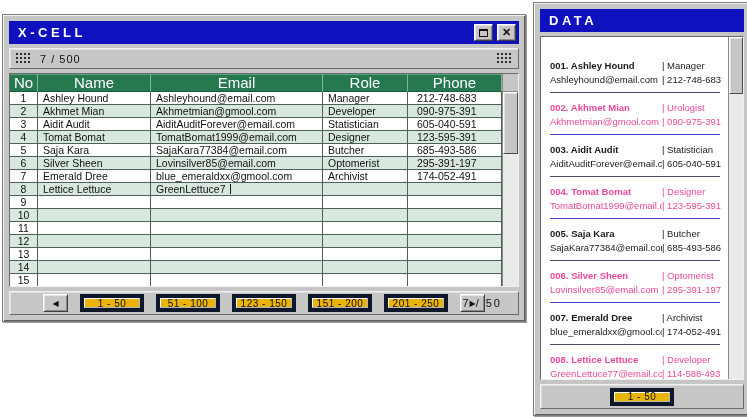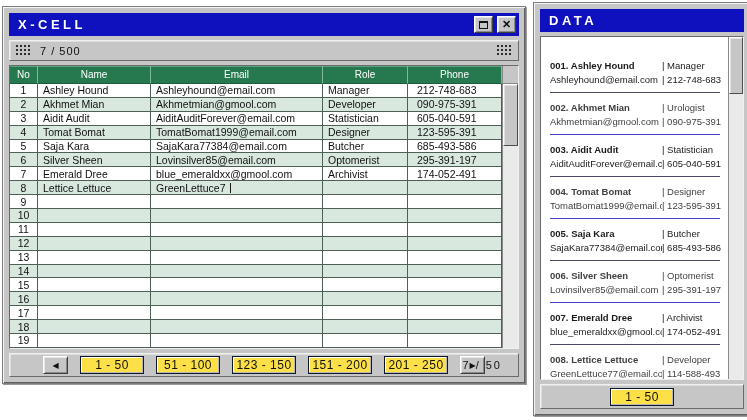--- a/index.html
+++ b/index.html
@@ -38,33 +38,33 @@
   
   .grip { width:15px; height:11px; position:relative; flex-shrink:0; }
   .grip i {
     position:absolute; top:0; left:0; width:2px; height:2px; background:#2b2b2b;
     box-shadow: 4px 0 #2b2b2b, 8px 0 #2b2b2b, 12px 0 #2b2b2b,
                 0 4px #2b2b2b, 4px 4px #2b2b2b, 8px 4px #2b2b2b, 12px 4px #2b2b2b,
                 0 8px #2b2b2b, 4px 8px #2b2b2b, 8px 8px #2b2b2b, 12px 8px #2b2b2b;
   }
 
   
-  #xcell { left:2px; top:6px; width:524px; height:378px; }
+  #xcell { left:2px; top:14px; width:524px; height:308px; }
   .toolbar { height:21px; margin-top:4px; display:flex; align-items:center; padding:0 6px; flex-shrink:0; }
   .counter { font-size:11px; letter-spacing:1px; margin-left:9px; color:#111; }
   .ml-auto { margin-left:auto; }
 
   .table-outer {
     margin-top:4px; flex:1; background:#fff; display:flex; overflow:hidden;
     border:1px solid; border-color:#6a6a6a #f0f0f0 #f0f0f0 #6a6a6a;
   }
   .table-main { flex:1; display:flex; flex-direction:column; min-width:0; }
   .thead { display:flex; height:18px; flex-shrink:0; background:#26784f; }
   .th {
-    color:#fff; font-size:10px; display:flex; align-items:center; justify-content:center;
+    color:#fff; font-size:15px; display:flex; align-items:center; justify-content:center;
     border-right:1px solid #7fb99a; border-bottom:1px solid #1c5c3c;
     box-shadow: inset 0 1px 0 #55a47d; white-space:nowrap; overflow:hidden;
   }
   .col-no{ width:28px; flex-shrink:0; } .col-name{ width:113px; flex-shrink:0; }
   .col-email{ width:172px; flex-shrink:0; } .col-role{ width:85px; flex-shrink:0; }
   .col-phone{ flex:1; min-width:0; }
   .tbody { flex:1; display:flex; flex-direction:column; }
   .trow { flex:1; display:flex; background:#fff; min-height:0; }
   .trow.alt { background:#d9e8de; }
   .tcell {
@@ -86,36 +86,36 @@
   }
 
   .pagbar { height:24px; margin-top:4px; display:flex; align-items:center; justify-content:center; gap:12px; position:relative; flex-shrink:0; }
   .pg-arrow {
     width:25px; height:18px; background:#c6c6c6;
     border:1px solid; border-color:#ffffff #3f3f3f #3f3f3f #ffffff;
     box-shadow: inset 1px 1px 0 #e6e6e6, inset -1px -1px 0 #8a8a8a;
     display:flex; align-items:center; justify-content:center; font-size:8px; color:#111;
   }
   .pg-btn {
-    width:64px; height:18px; background:#fde047;
-    border:1px solid #0f172a; box-shadow: inset -1px -1px 0 #b8b8b8, inset 1px 1px 0 #ffffff;
+    width:64px; height:18px; background:#eab308;
+    border:4px solid #0f172a; box-shadow: inset -1px -1px 0 #b8b8b8, inset 1px 1px 0 #ffffff;
     display:flex; align-items:center; justify-content:center;
-    font-size:12px; color:#111; letter-spacing:0.5px;
+    font-size:10px; color:#111; letter-spacing:0.5px;
   }
   .pg-status { position:absolute; right:16px; font-size:11px; letter-spacing:2px; color:#111; }
 
   
   #datawin { left:533px; top:2px; width:218px; height:414px; }
   .data-body {
     margin-top:4px; flex:1; background:#fff; display:flex; overflow:hidden;
     border:1px solid; border-color:#6a6a6a #f0f0f0 #f0f0f0 #6a6a6a;
   }
   .rec-list { flex:1; min-width:0; padding:22px 8px 0 9px; overflow:hidden; }
   .record { color:#1a1a1a; }
-  .record.accent { color:#404040; }
+  .record.accent { color:#ec4899; }
   .rec-line { display:flex; font-size:9.5px; line-height:13.5px; white-space:nowrap; }
   .rec-left { width:112px; flex-shrink:0; overflow:hidden; }
   .rec-line.l1 .rec-left { font-weight:bold; }
   .rec-sep { border-bottom:1px solid #4a4a66; margin:6px 0 8px 0; }
   .record.accent .rec-sep { border-bottom-color:#4343c2; }
   .data-scroll { width:15px; flex-shrink:0; background:#e9ebe9; border-left:1px solid #8a8a8a; position:relative; }
   .data-thumb {
     position:absolute; top:0; left:0; right:0; height:57px; background:#c6c6c6;
     border:1px solid; border-color:#ffffff #4c4c4c #4c4c4c #ffffff;
     box-shadow: inset 1px 1px 0 #e2e2e2;

